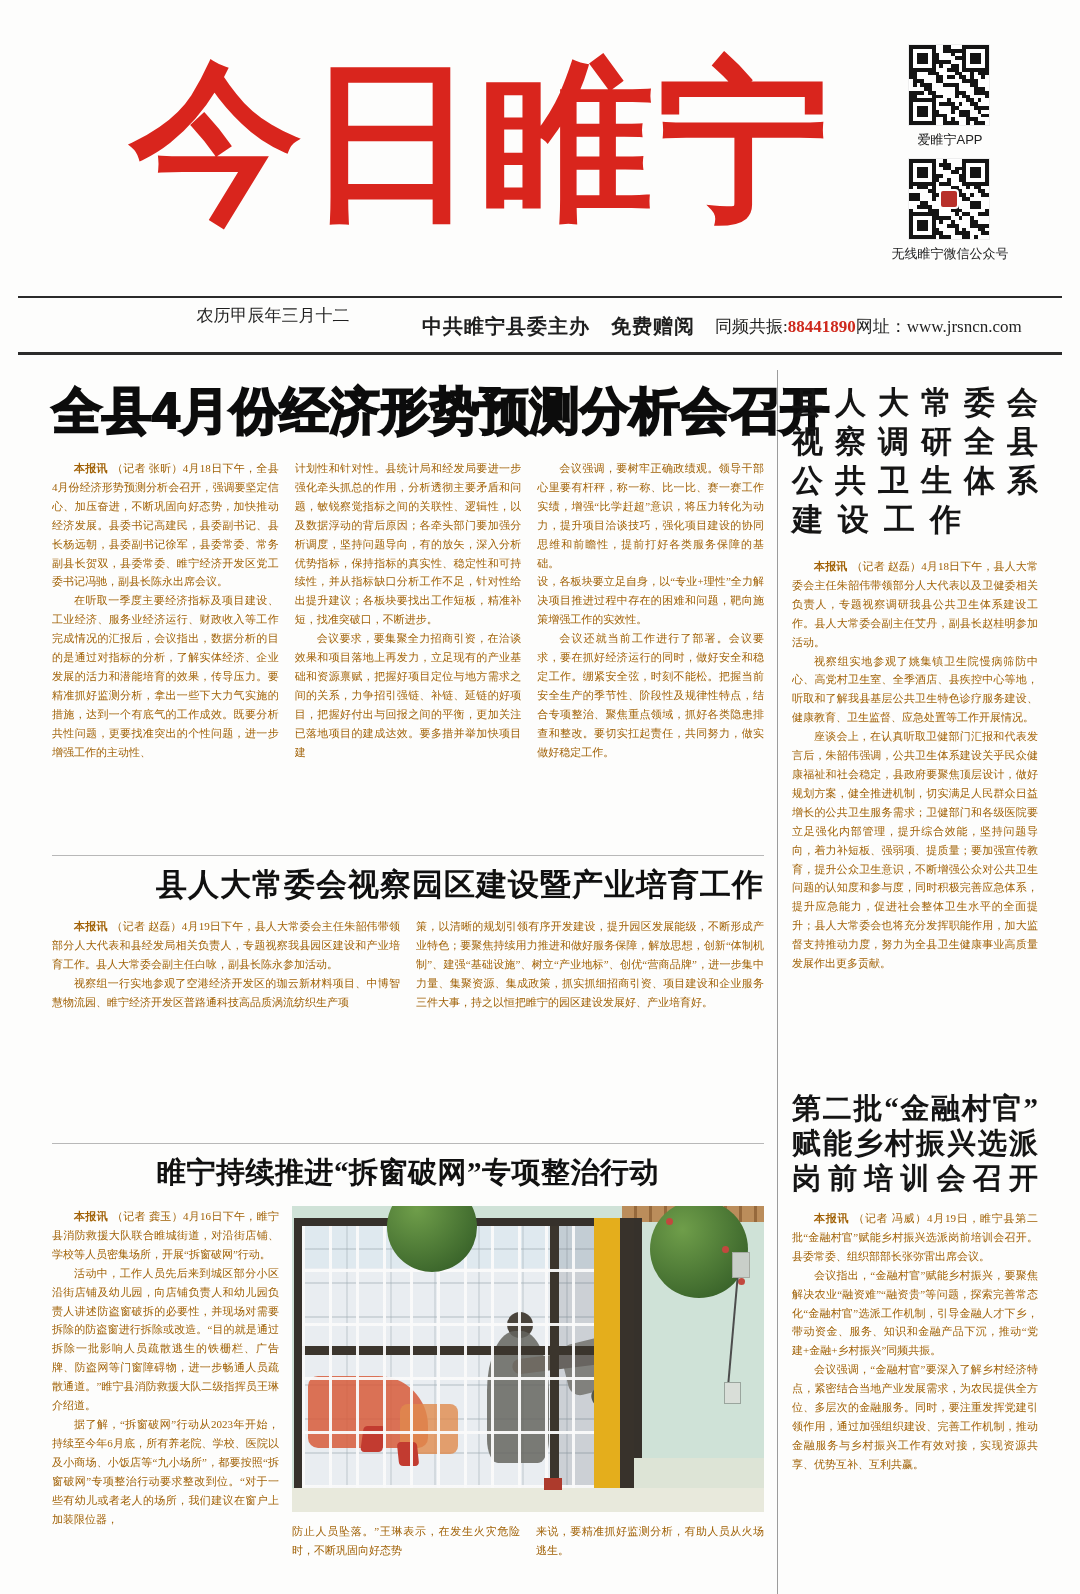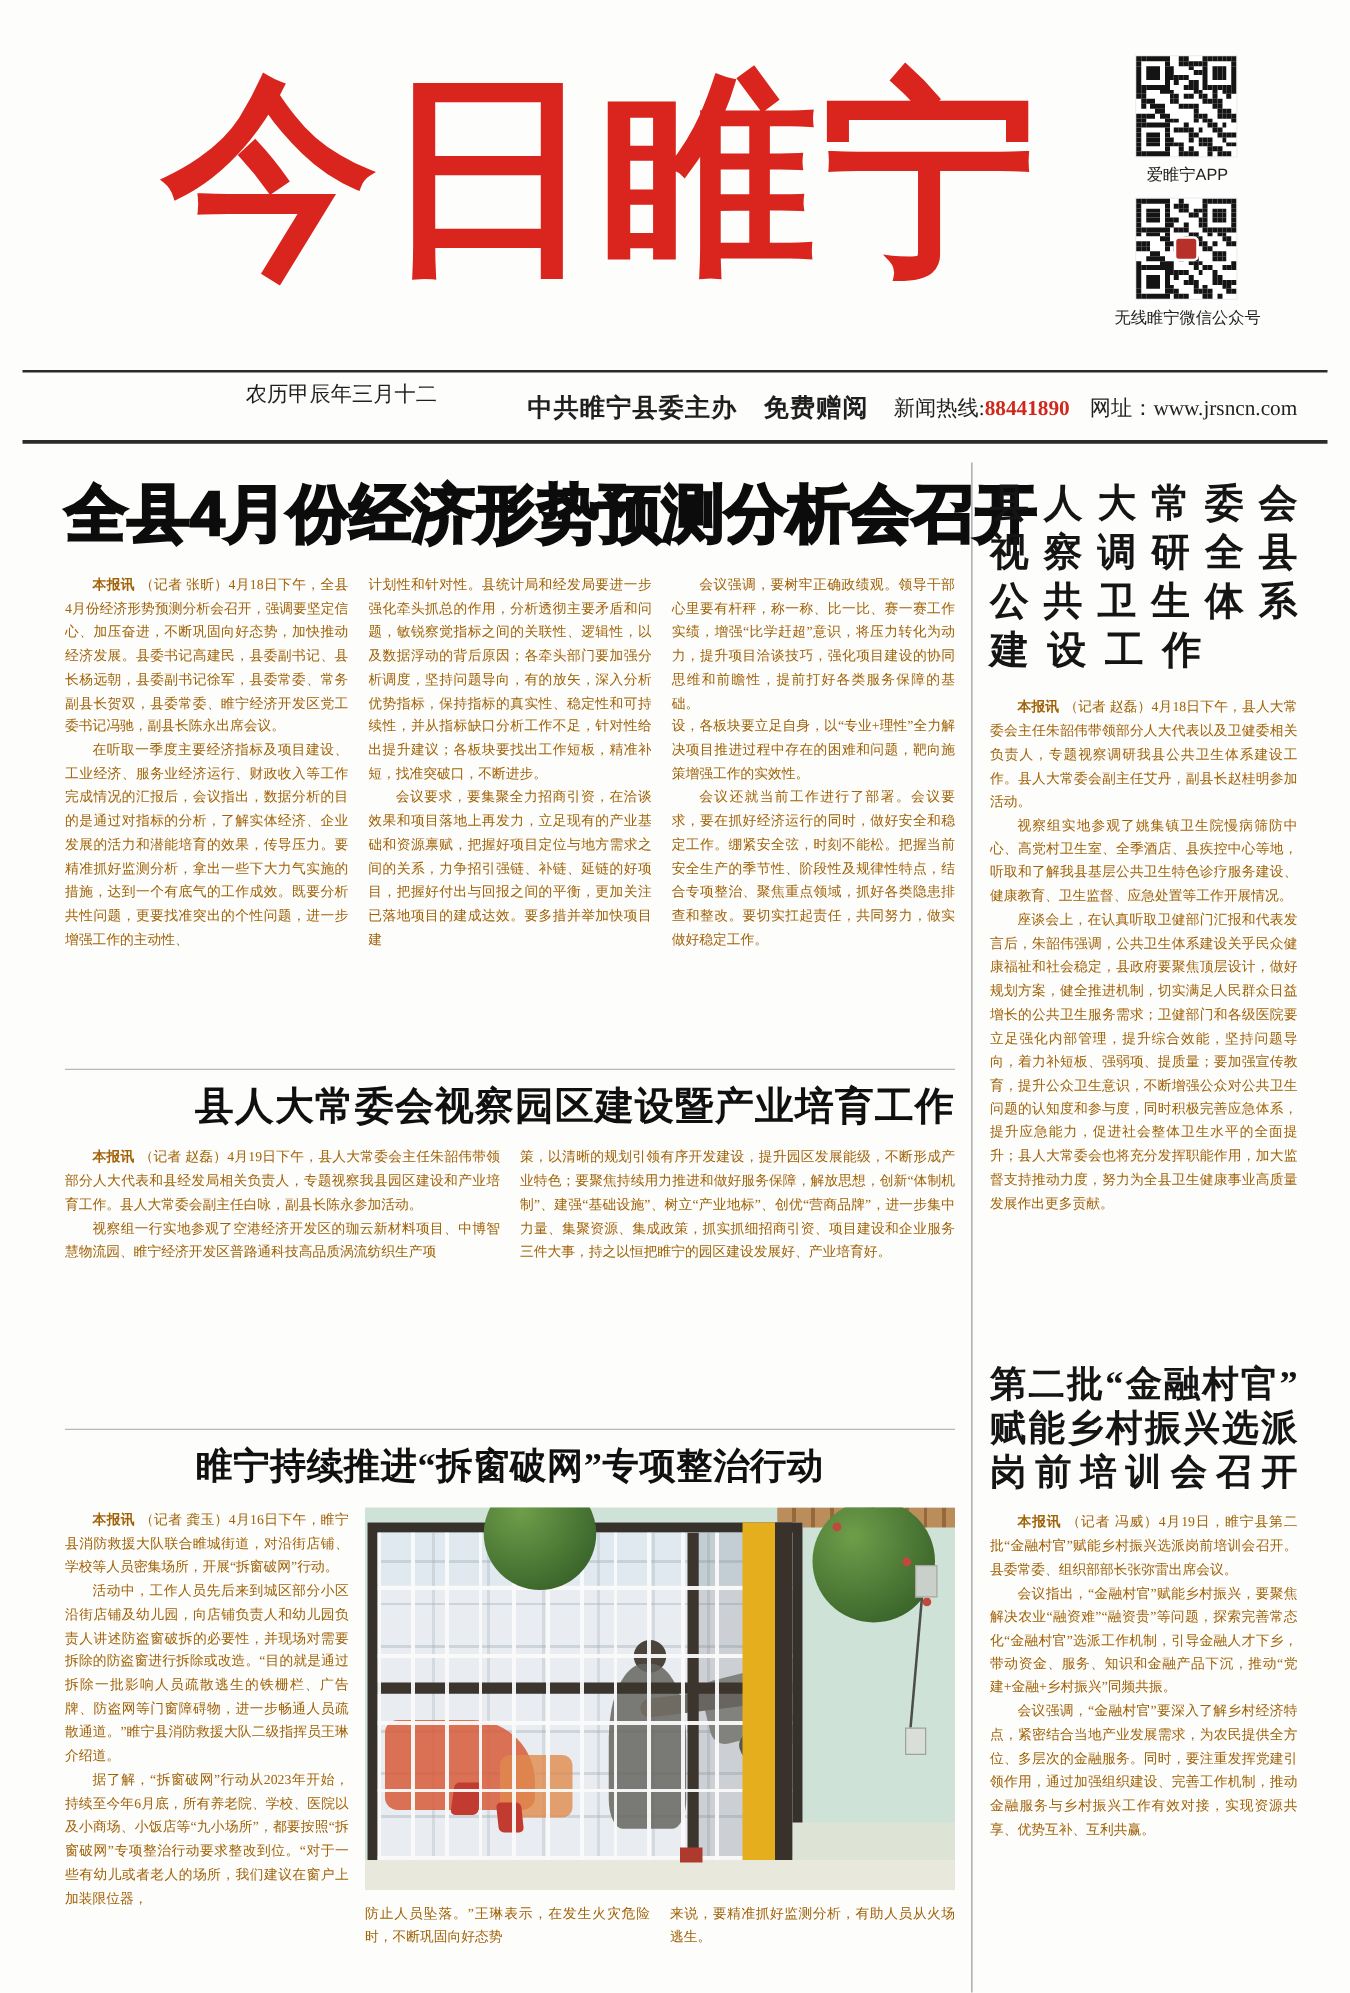--- a/index.html
+++ b/index.html
@@ -29,21 +29,21 @@
     border-top:2px solid #2b2b2b;border-bottom:3px solid #2b2b2b}
   .dl-left{position:absolute;left:100px;top:5px;width:310px;text-align:center}
   .dl-l1{font-size:18px;white-space:nowrap}
   .dl-day{color:#ce291c;font-size:27px;font-weight:bold;margin:0 4px;vertical-align:-2px}
   .dl-edition{margin-left:12px}
   .dl-l2{font-size:17px;margin-top:1px}
   .dl-pub{position:absolute;left:398px;top:15px;width:285px;text-align:center;
     font-size:20px;font-weight:bold;font-family:"Liberation Sans",sans-serif;letter-spacing:1px}
   .dl-right{position:absolute;left:697px;top:17px;width:340px;font-size:17px;white-space:nowrap}
   .dl-hot-num{color:#ce291c;font-weight:bold}
-  .dl-site{margin-left:16px}
+  .dl-site{}
 
   
   .vdiv{position:absolute;left:777px;top:370px;width:1px;height:1224px;background:#9c9c9c}
   .hrule{position:absolute;left:52px;width:712px;height:1px;background:#b8b8b8}
   .rule-a{top:855px}.rule-b{top:1143px}
 
   
   .h1{position:absolute;left:52px;top:370px;width:712px;height:82px;display:flex;
     justify-content:space-between;align-items:center}
   .h1 span{font-size:50px;line-height:82px;font-weight:900;color:#0c0c0c;
@@ -1023,21 +1023,21 @@
   </div>
 <div class="qr-logo"></div>
 <div class="qr-label l2">无线睢宁微信公众号</div>
 
 <div class="dateline">
   <div class="dl-left">
     <div class="dl-l2">农历甲辰年三月十二</div>
   </div>
   <div class="dl-pub">中共睢宁县委主办　免费赠阅</div>
   <div class="dl-right">
-    <span>新闻热线:</span><span class="dl-hot-num">88441890</span><span class="dl-site"><span>网址：</span><span>www.jrsncn.com</span></span>
+    <span>同频共振:</span><span class="dl-hot-num">88441890</span><span class="dl-site"><span>网址：</span><span>www.jrsncn.com</span></span>
   </div>
 </div>
 
 <div class="vdiv"></div>
 
 <div class="h1">
     <span>全</span>
     <span>县</span>
     <span>4</span>
     <span>月</span>

